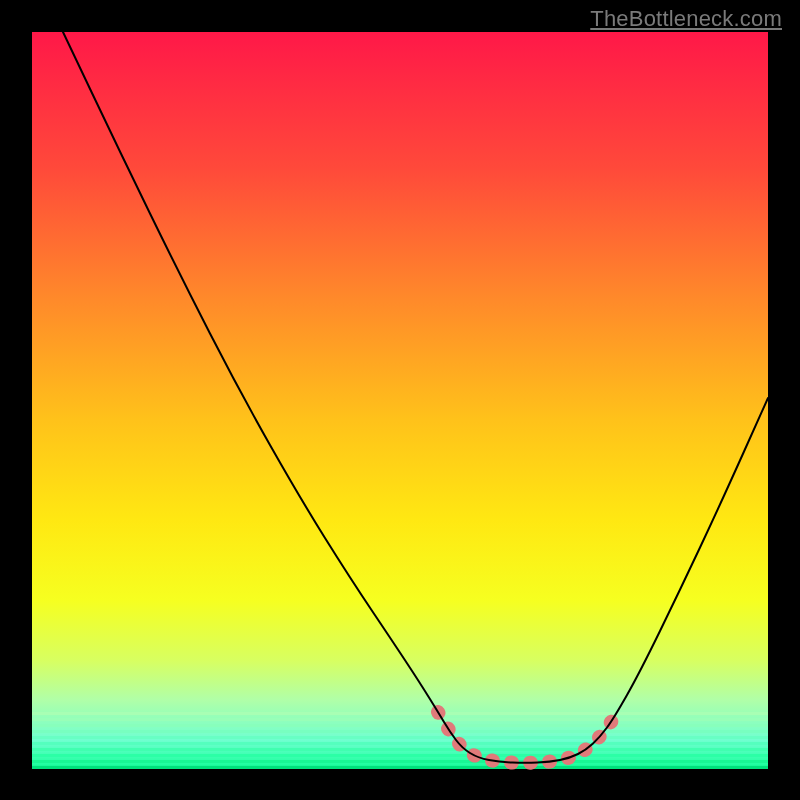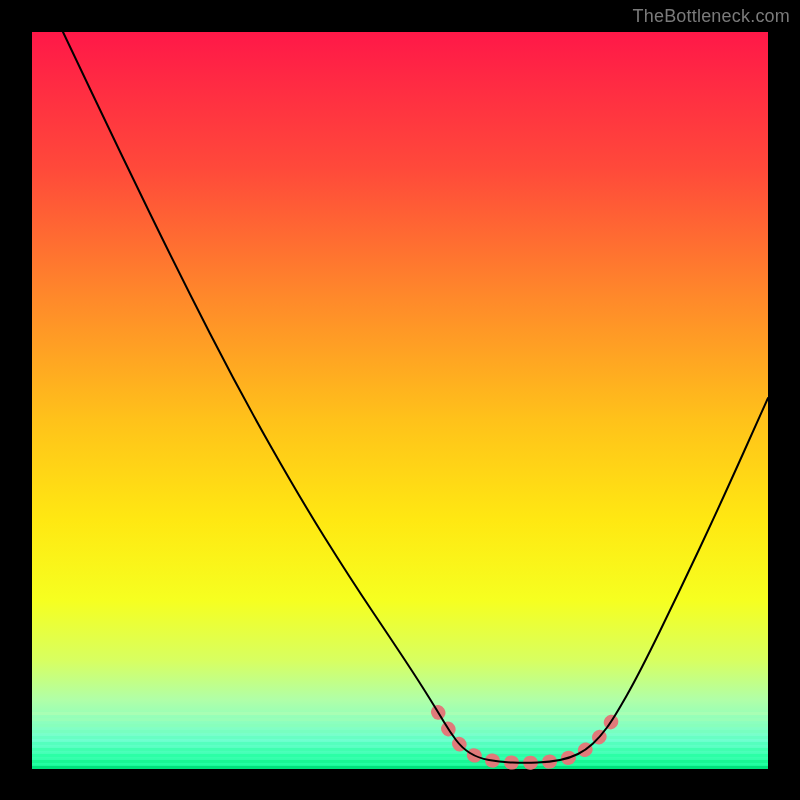--- a/index.html
+++ b/index.html
@@ -13,26 +13,27 @@
   }
   .stage {
     position: relative;
     width: 800px;
     height: 800px;
     background: #000;
   }
   .watermark {
     position: absolute;
     top: 6px;
-    right: 10px;
+    right: 18px;
     color: #7a7a7a;
-    font-size: 18px;
+    font-size: 22px;
     font-weight: 500;
     letter-spacing: 0.2px;
     user-select: none;
+    text-decoration: underline;
   }
   svg {
     position: absolute;
     top: 0;
     left: 0;
   }
 </style>
 </head>
 <body>
 

